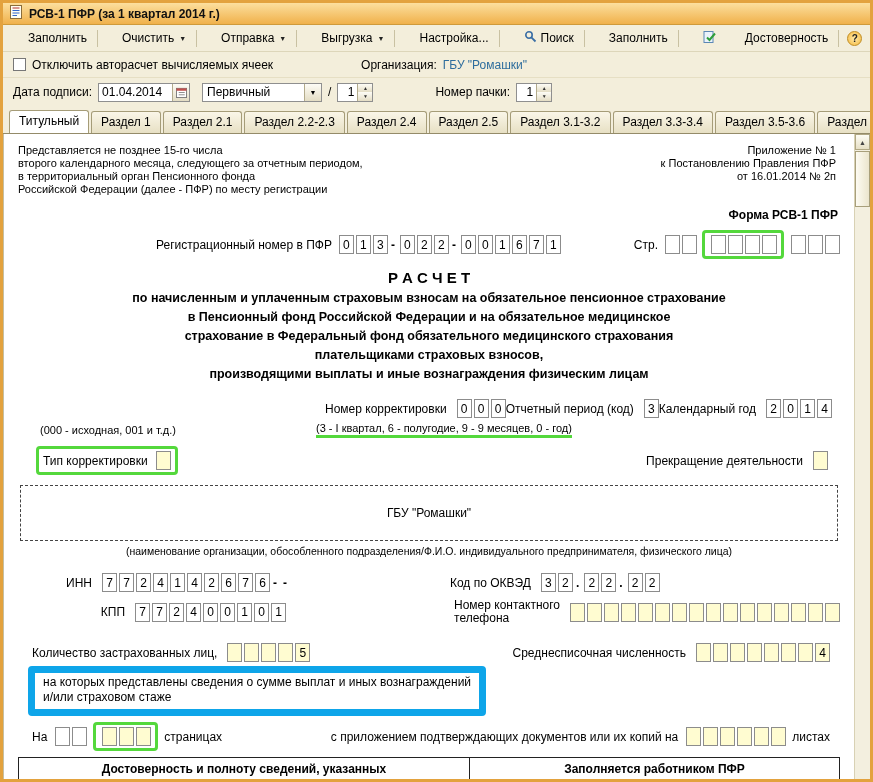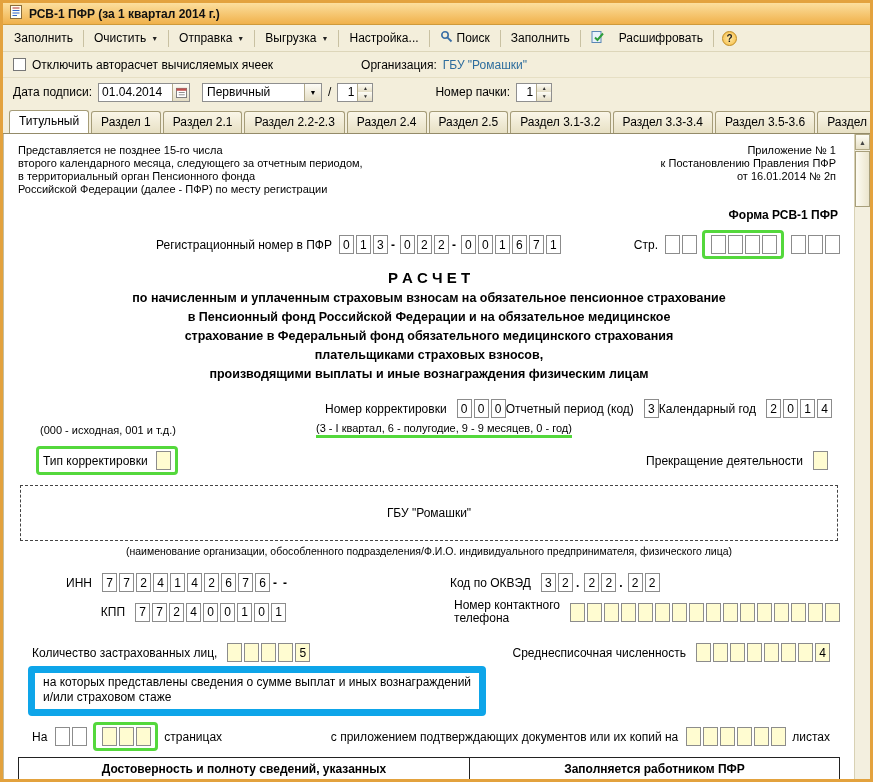--- a/index.html
+++ b/index.html
@@ -2,21 +2,21 @@
 <html><head>
 <meta charset="utf-8">
 <style>
   * { box-sizing:border-box; margin:0; padding:0; }
   html,body { width:873px; height:782px; }
   body { font-family:"Liberation Sans",sans-serif; background:#fff; overflow:hidden; }
   .window { width:873px; height:782px; display:flex; flex-direction:column; border:3px solid #e3a23e; background:#f3eedb; overflow:hidden; }
   .titlebar { flex:none; height:22px; background:linear-gradient(#fcdf9e,#f0b14b); display:flex; align-items:center; gap:6px; padding:0 6px; border-bottom:1px solid #cf9a3a; }
   .titlebar .title { font-size:12px; font-weight:bold; color:#111; }
   .toolbar { flex:none; height:27px; display:flex; align-items:center; gap:2px; padding:0 5px; border-bottom:1px solid #ddd6ba; font-size:12px; }
-  .tbtn { display:inline-flex; align-items:center; gap:4px; padding:3px 6px; border-radius:2px; white-space:nowrap; }
+  .tbtn { display:inline-flex; align-items:center; gap:4px; padding:3px 6px; border-radius:2px; white-space:nowrap;margin-left:14px; }
   .tsep { width:1px; height:17px; background:#c9c1a2; margin:0 2px; }
   .dd { font-size:7px; color:#222; margin-left:1px; }
   .helpbtn { width:15px; height:15px; border-radius:50%; background:radial-gradient(#ffe9a8,#f5b93d); border:1px solid #c08c22; display:inline-flex; align-items:center; justify-content:center; font-size:10px; font-weight:bold; color:#222; margin-left:4px; }
   .optrow { flex:none; height:26px; display:flex; align-items:center; gap:6px; padding:0 10px; font-size:12px; border-bottom:1px solid #e6dfc4; }
   .checkbox { width:13px; height:13px; border:1px solid #777; background:#fff; flex:none; }
   .org-label { margin-left:82px; }
   .org-value { color:#2e6d9d; }
   .fieldrow { flex:none; height:28px; display:flex; align-items:center; gap:6px; padding:0 10px; font-size:12px; }
   .field { display:inline-flex; align-items:center; background:#fff; border:1px solid #8f8f8f; height:19px; font-size:12px; }
   .date-field { width:92px; }
@@ -127,21 +127,21 @@
         <span>Заполнить</span>
       </span>
     <span class="tsep"></span>
     <span class="tbtn">
         <span><svg width="14" height="14" viewBox="0 0 14 14">
             <rect x="1" y="1.5" width="9" height="11" fill="#eaf2fb" stroke="#5b87b5"></rect>
             <path d="M4 7.5 L6.5 10 L12 3.5" stroke="#2e9e3a" stroke-width="2" fill="none"></path>
           </svg></span>
       </span>
     <span class="tbtn">
-        <span>Расшифровать</span>
+        <span>Достоверность</span>
       </span>
     <span class="tsep"></span>
     <span class="helpbtn">
         <span>?</span>
       </span>
   </div>
 
   <div class="optrow">
     <span class="checkbox"></span>
     <span>Отключить авторасчет вычисляемых ячеек</span>

